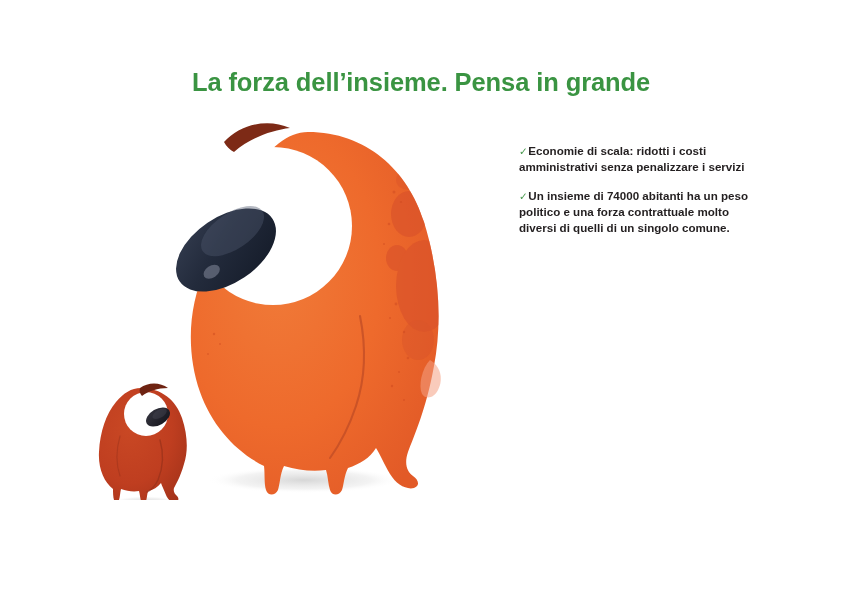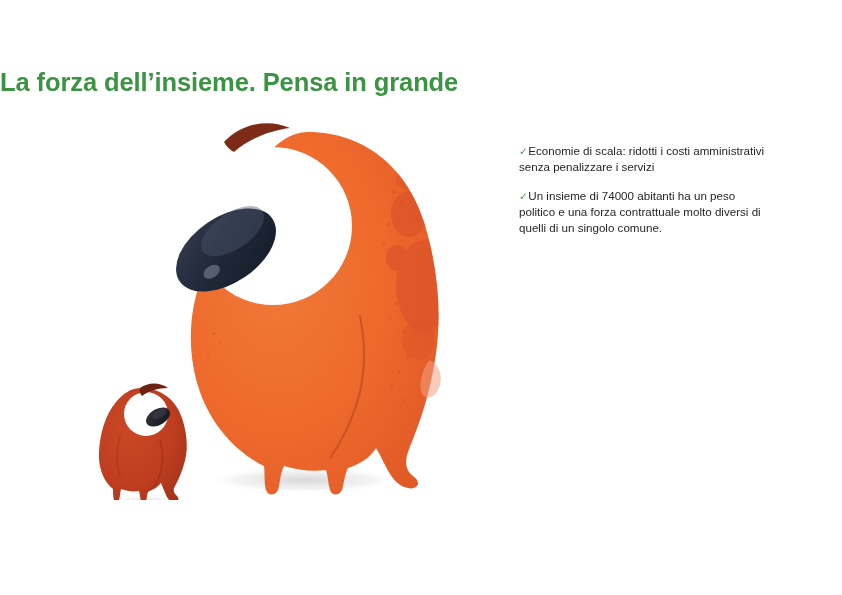--- a/index.html
+++ b/index.html
@@ -22,21 +22,21 @@
     height: 595px;
     background: #ffffff;
   }
 
   
   .title {
     position: absolute;
     left: 0;
     top: 68px;
     width: 842px;
-    text-align: left;
+    text-align: center;
     font-size: 25.5px;
     font-weight: bold;
     color: #3a9442;
     letter-spacing: -0.1px;
     white-space: nowrap;
   }
 
   
   .illustration {
     position: absolute;
@@ -69,20 +69,21 @@
   }
   .bullet .check {
     color: #4a9a4f;
     font-size: 10.5px;
     margin-right: 0.5px;
     display: inline;
     vertical-align: 0.5px;
   }
   .bullet .btext {
     display: inline;
+    font-weight: bold;
   }
 </style>
 </head>
 <body>
 
 <div class="slide">
 
   <div class="title">La forza dell’insieme. Pensa in grande</div>
 
   <div class="illustration">

